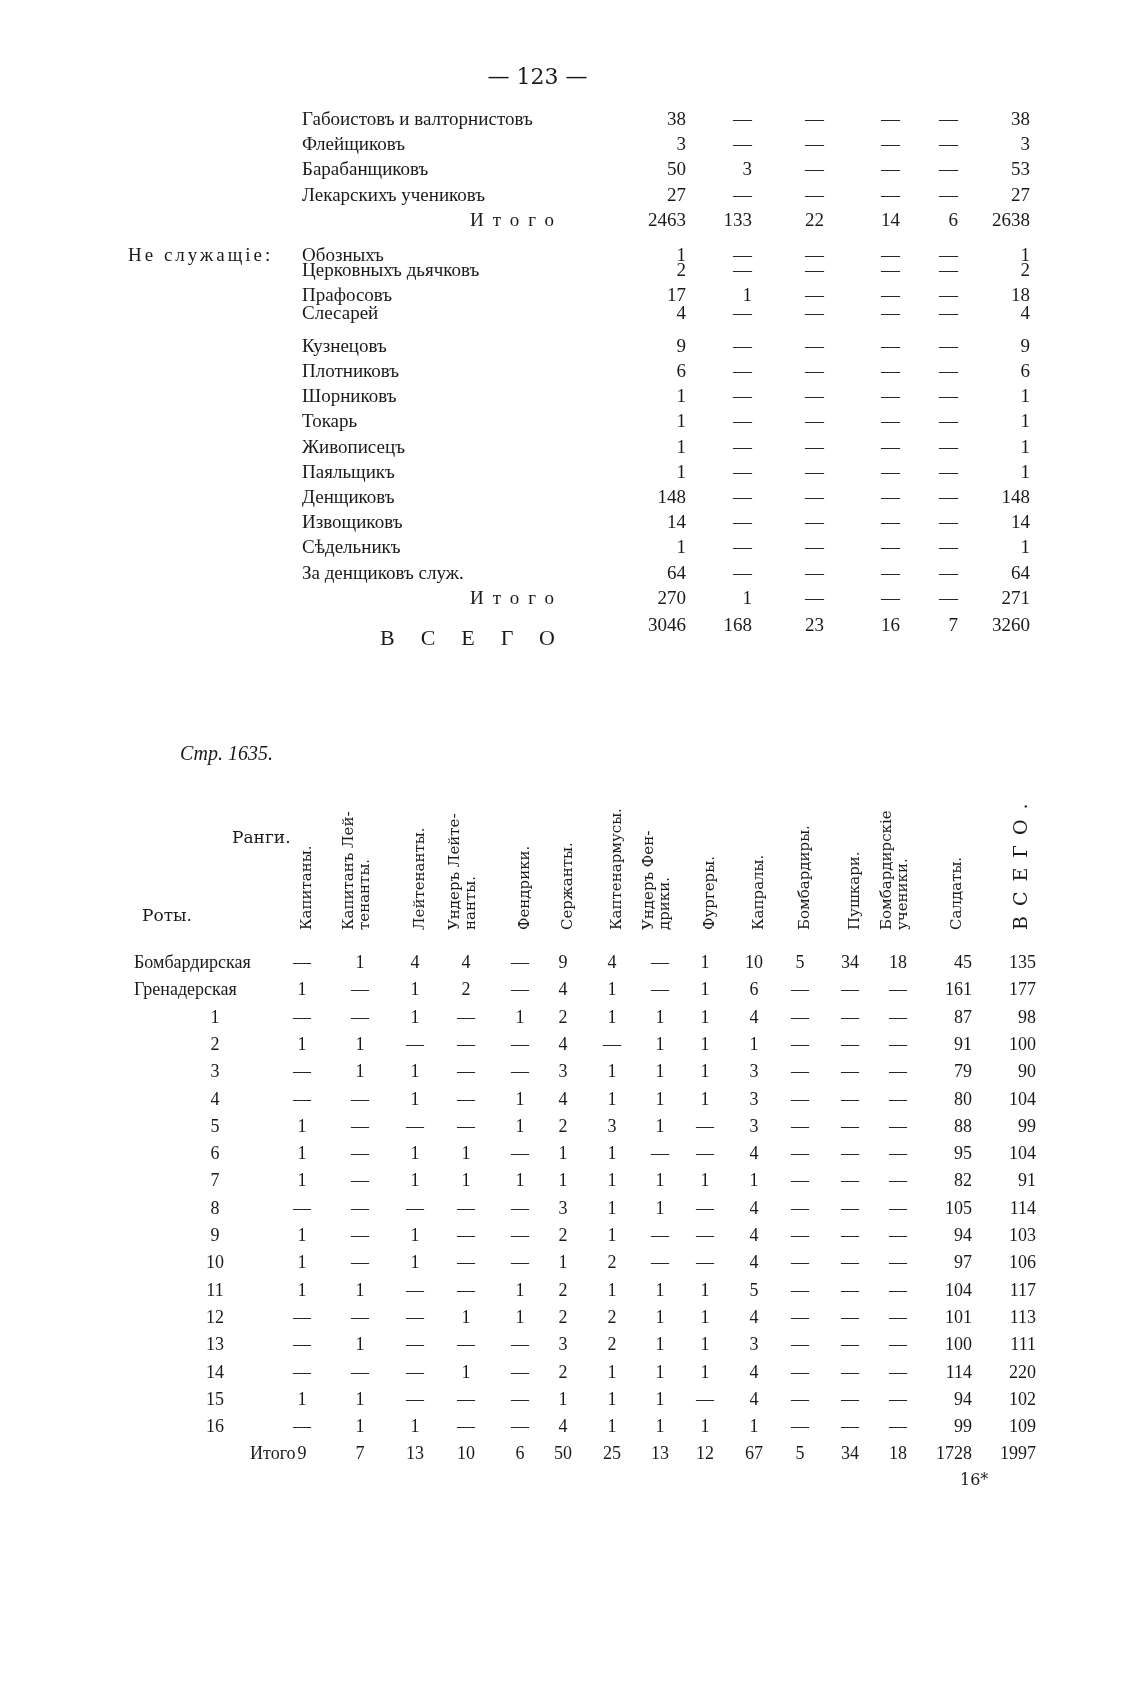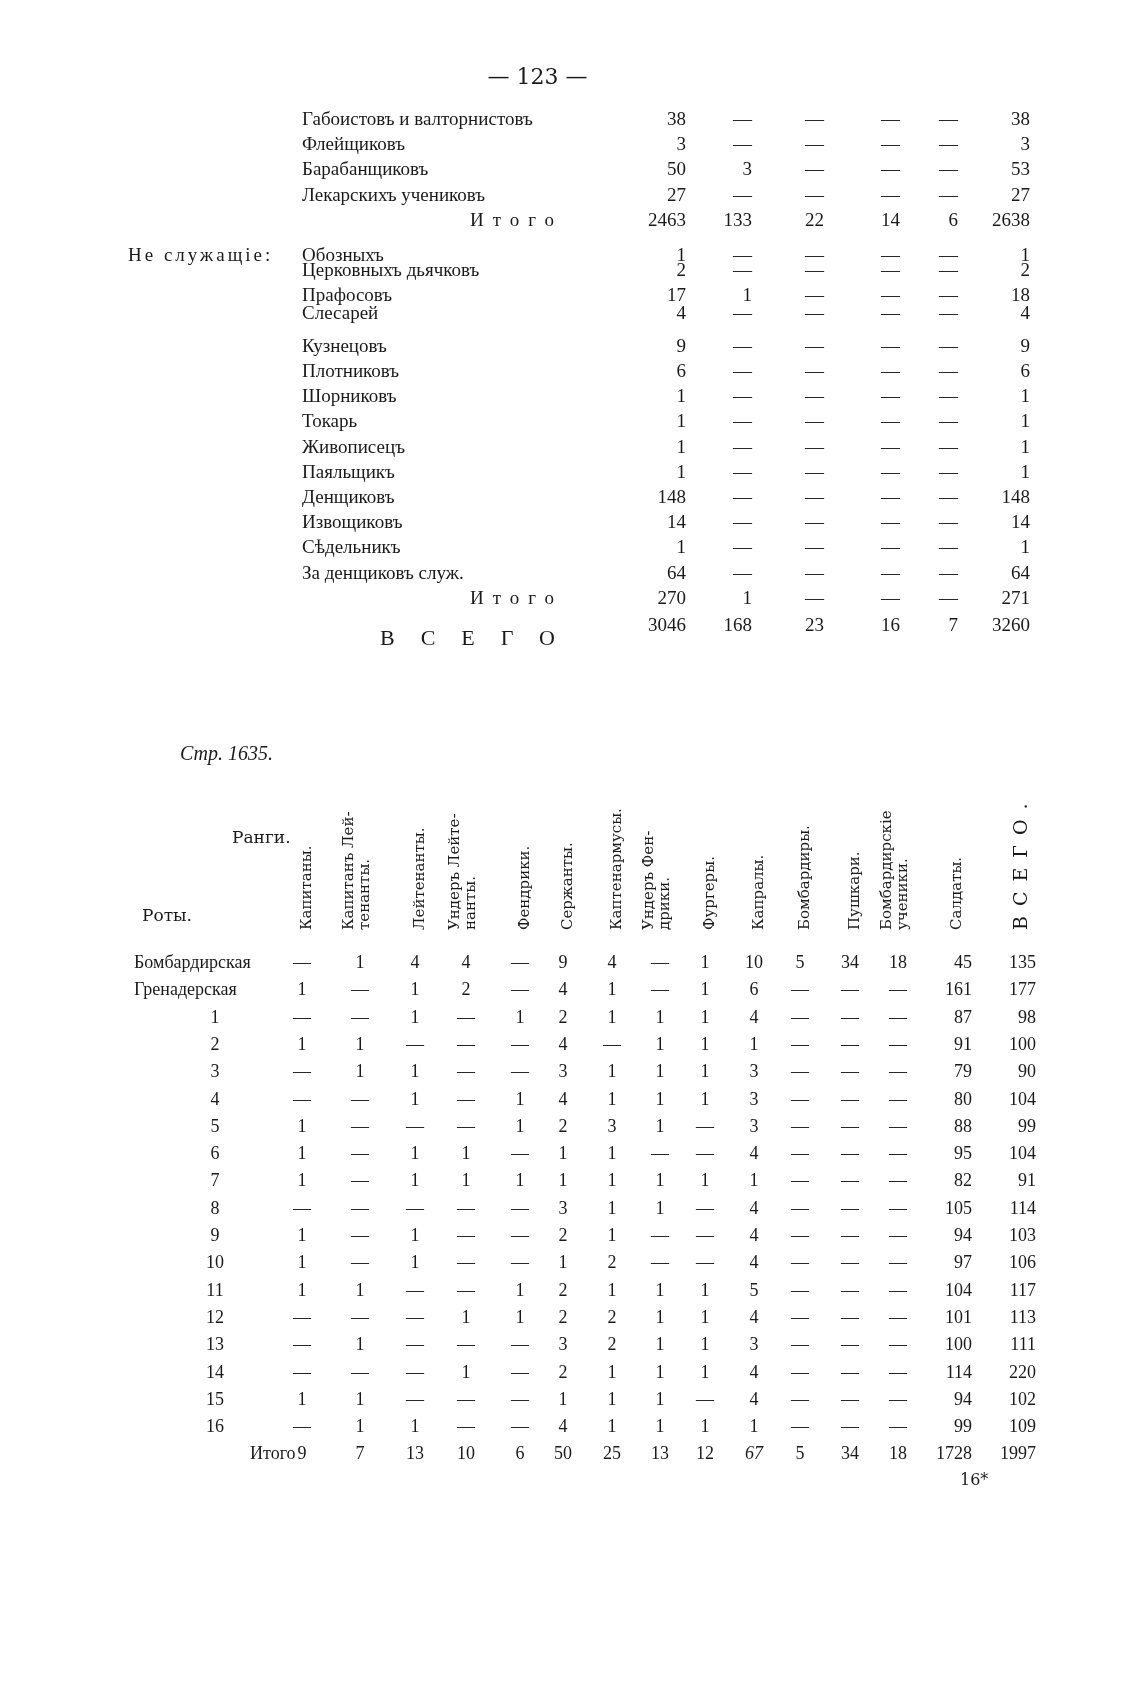--- a/index.html
+++ b/index.html
@@ -622,21 +622,21 @@
       <span class="rl total">Итого</span>
       <span class="cell" style="left: 284px;">9</span>
       <span class="cell" style="left: 342px;">7</span>
       <span class="cell" style="left: 397px;">13</span>
       <span class="cell" style="left: 448px;">10</span>
       <span class="cell" style="left: 502px;">6</span>
       <span class="cell" style="left: 545px;">50</span>
       <span class="cell" style="left: 594px;">25</span>
       <span class="cell" style="left: 642px;">13</span>
       <span class="cell" style="left: 687px;">12</span>
-      <span class="cell" style="left: 736px; font-style: italic;">67</span>
+      <span class="cell" style="left: 736px;">67</span>
       <span class="cell" style="left: 782px;">5</span>
       <span class="cell" style="left: 832px;">34</span>
       <span class="cell" style="left: 880px;">18</span>
       <span class="cell wide" style="left: 922px;">1728</span>
       <span class="cell wide" style="left: 986px;">1997</span>
     </div>
   </div>
 
 <div class="abs footnote">16*</div>
 

